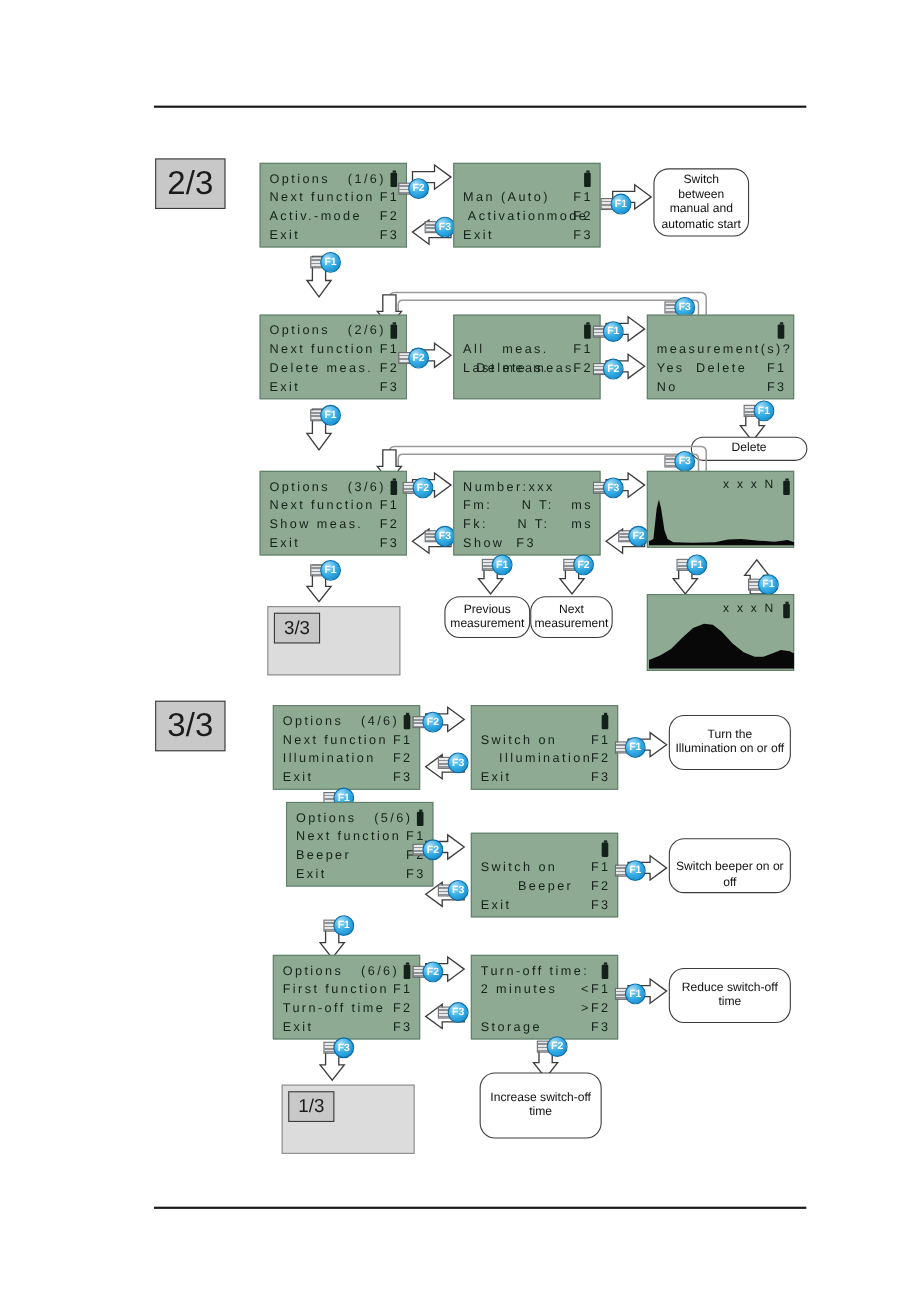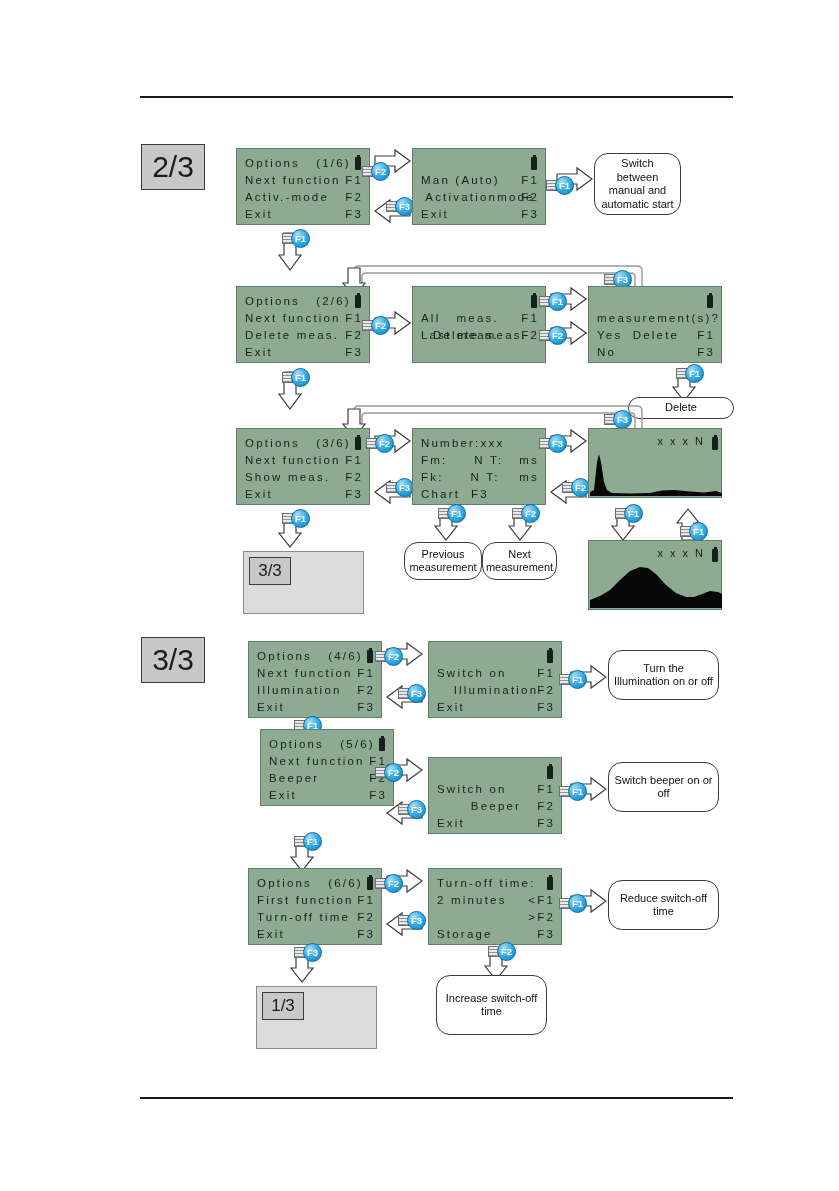--- a/index.html
+++ b/index.html
@@ -359,21 +359,21 @@
     </div>
     <div class="row r2">
       <span class="lbl">Fm:     N T:</span>
       <span class="key">ms</span>
     </div>
     <div class="row r3">
       <span class="lbl">Fk:     N T:</span>
       <span class="key">ms</span>
     </div>
     <div class="row r4">
-      <span class="lbl">Chart  F3</span>
+      <span class="lbl">Show  F3</span>
     </div>
   </div>
 
   <div class="arrow" style="left:551px;top:430px;">
     <svg width="36" height="22" viewBox="0 0 36 22">
         <path d="M0,6 L20,6 L20,0 L35,11 L20,22 L20,16 L0,16 Z"></path>
       </svg>
   </div>
   <div class="fkey" style="left:539px;top:434px;">
     <span class="stub"></span>
@@ -612,21 +612,21 @@
 
   <div class="arrow" style="left:571px;top:778px;">
     <svg width="36" height="22" viewBox="0 0 36 22">
         <path d="M0,6 L20,6 L20,0 L35,11 L20,22 L20,16 L0,16 Z"></path>
       </svg>
   </div>
   <div class="fkey" style="left:559px;top:782px;">
     <span class="stub"></span>
     <span class="circ">F1</span>
   </div>
-  <div class="bubble" style="left:608px;top:762px;width:111px;height:50px;">
+  <div class="bubble" style="left:608px;top:762px;width:111px;height:50px;align-items:flex-end;">
     <span>Switch beeper on or off</span>
   </div>
 
   <div class="arrow" style="left:290px;top:838px;">
     <svg width="24" height="34" viewBox="0 0 24 34">
         <path d="M6,0 L18,0 L18,19 L23,19 L12,33 L1,19 L6,19 Z"></path>
       </svg>
   </div>
   <div class="fkey" style="left:294px;top:832px;">
     <span class="stub"></span>

